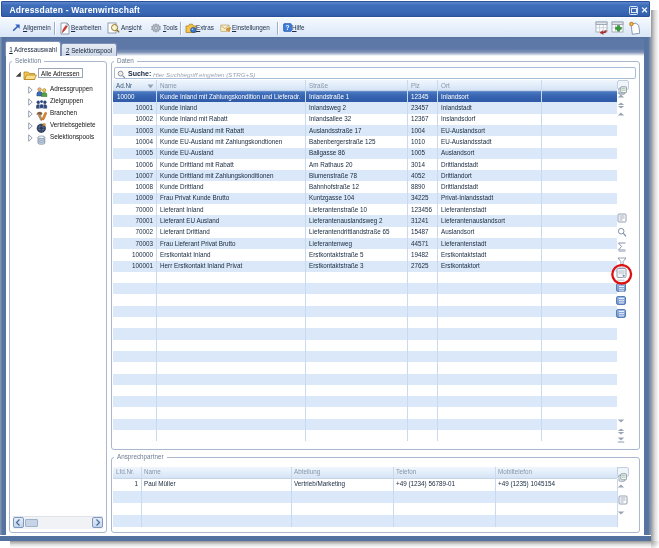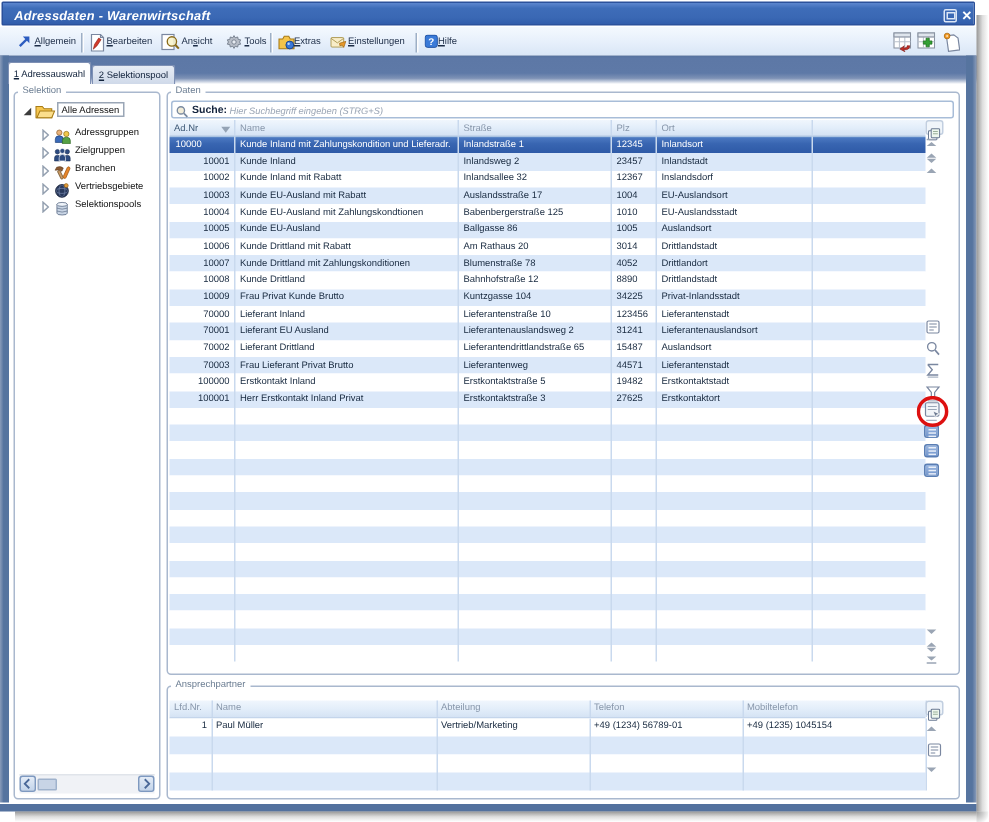--- a/index.html
+++ b/index.html
@@ -3,21 +3,21 @@
 * { margin:0; padding:0; box-sizing:border-box; }
 html,body { width:659px; height:548px; background:#fff; font-family:"Liberation Sans",sans-serif; overflow:hidden; position:relative; }
 .abs { position:absolute; }
 #win { position:absolute; left:0; top:0; width:651px; height:541px; background:#fff; }
 #shadR { position:absolute; left:651px; top:10px; width:8px; height:531px; background:linear-gradient(90deg, rgba(95,95,95,0.65), rgba(150,150,150,0.32), rgba(255,255,255,0)); }
 #shadB { position:absolute; left:10px; top:541px; width:641px; height:7px; background:linear-gradient(180deg, rgba(95,95,95,0.65), rgba(150,150,150,0.32), rgba(255,255,255,0)); }
 #shadC { position:absolute; left:651px; top:541px; width:8px; height:7px; background:radial-gradient(circle at 0 0, rgba(95,95,95,0.6), rgba(255,255,255,0) 85%); }
 #title { position:absolute; left:1px; top:1px; width:649px; height:15.5px;
   background:linear-gradient(180deg,#5c86ce 0%,#3e6db9 25%,#3a68b4 70%,#315dab 100%);
   border:1px solid #2b519b; border-radius:1px; }
-#title .txt { position:absolute; left:7.5px; top:2.5px; color:#fff; font-size:8.5px; font-weight:bold; letter-spacing:0.2px;font-style:italic; }
+#title .txt { position:absolute; left:7.5px; top:2.5px; color:#fff; font-size:8.5px; font-weight:bold; letter-spacing:0.2px; }
 #btnRestore { position:absolute; left:627px; top:3.5px; width:9px; height:9px; border:1.2px solid #dce6f6; border-radius:1.5px; }
 #btnRestore:before { content:""; position:absolute; left:1.4px; top:1.4px; width:3.6px; height:3.6px; border:1px solid #dce6f6; }
 #btnClose { position:absolute; left:639px; top:3px; width:7px; height:11px; color:#fff; font-size:8.5px; font-weight:bold; text-align:center; line-height:11px; }
 #menu { position:absolute; left:0; top:17.5px; width:651px; height:19.5px;
   background:linear-gradient(180deg,#f4f9fe 0%,#e6effb 55%,#d9e6f6 100%); }
 .mi { position:absolute; top:23.5px; font-size:6.3px; color:#1c2c46; }
 .msep { position:absolute; top:21.5px; width:1px; height:13px; background:#9dafc6; box-shadow:1px 0 0 #fdfdfe; }
 .u { text-decoration:underline; }
 #tabband { position:absolute; left:0; top:37px; width:651px; height:19px;
   background:linear-gradient(180deg,#55719d 0%,#5d78a6 10%,#5e79a7 62%,#7e92b6 80%,#c3cdde 91%,#ffffff 100%); }

